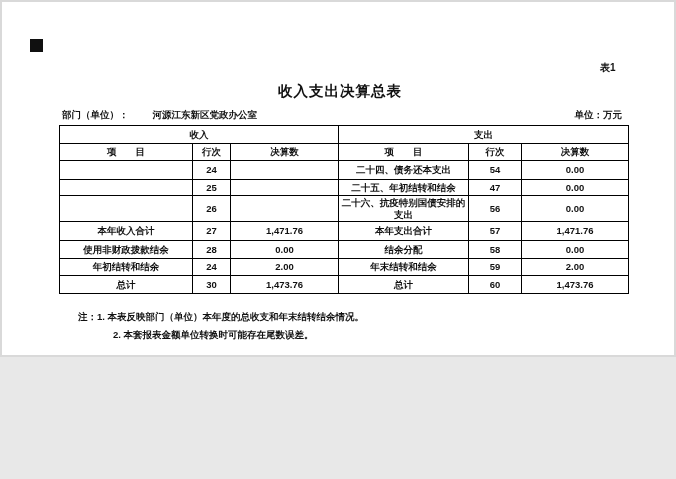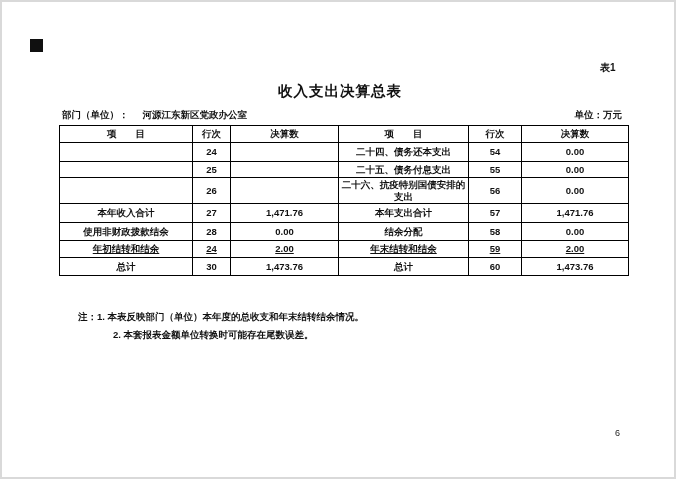--- a/index.html
+++ b/index.html
@@ -1,18 +1,18 @@
 <!DOCTYPE html>
 <html><head>
 <meta charset="utf-8">
 <style>
   html,body{margin:0;padding:0;background:#e8e8e8;}
   .page{
     position:relative;
-    width:676px;height:479px;
+    width:676px;height:357px;
     background:#ffffff;
     box-sizing:border-box;
     border:2px solid #d9d9d9;
     font-family:"Liberation Sans", sans-serif;
     color:#111;
     overflow:hidden;
   }
   .artifact-square{
     position:absolute;left:28px;top:37px;width:13px;height:13px;background:#101010;
   }
@@ -21,21 +21,21 @@
   }
   .doc-title{
     position:absolute;left:0;top:80px;width:676px;text-align:center;
     font-size:14.5px;font-weight:bold;letter-spacing:1px;
   }
   .meta-line{
     position:absolute;left:58px;top:107px;width:568px;height:14px;
     font-size:9.5px;font-weight:bold;
   }
   .dept{position:absolute;left:2px;top:0;}
-  .dept-value{margin-left:14px;}
+  .dept-value{margin-left:24px;}
   .unit{position:absolute;right:6px;top:0;}
   table.acct{
     position:absolute;left:57px;top:123px;
     border-collapse:collapse;table-layout:fixed;
     width:569px;
     font-size:9.5px;font-weight:bold;color:#111;
   }
   table.acct td{
     border:1px solid #000;
     padding:0 2px;
@@ -48,21 +48,21 @@
   td.amount{text-align:right;padding-right:7px;}
   td.item-left{text-align:left;padding-left:4px;}
   tr.h-section{height:18px;}
   tr.h-cols{height:17px;}
   tr.r0{height:16px;}
   tr.r1{height:19px;}
   tr.r2{height:16px;}
   tr.r3{height:26px;}
   tr.r4{height:19px;}
   tr.r5{height:18px;}
-  tr.r6{height:17px;text-decoration:underline;}
+  tr.r6{height:17px;}
   tr.r7{height:18px;}
   .notes{position:absolute;left:76px;top:309px;font-size:9.5px;font-weight:bold;line-height:1.2;}
   .note2{position:absolute;left:111px;top:327px;font-size:9.5px;font-weight:bold;line-height:1.2;}
   .page-number{
     position:absolute;left:613px;top:426px;font-size:9px;font-weight:normal;color:#222;
   }
 </style>
 </head>
 <body>
 
@@ -82,42 +82,46 @@
   <table class="acct">
     <colgroup>
       <col style="width:133px">
         <col style="width:38px">
         <col style="width:108px">
       <col style="width:130px">
         <col style="width:53px">
         <col style="width:107px">
     </colgroup>
     <tbody>
+        <tr class="h-section">
+      <td colspan="3">收入</td>
+      <td colspan="3">支出</td>
+    </tr>
     <tr class="h-cols">
       <td>项　　目</td>
       <td>行次</td>
       <td>决算数</td>
       <td>项　　目</td>
       <td>行次</td>
       <td>决算数</td>
     </tr>
     <tr class="r1">
       <td></td>
       <td>24</td>
       <td class="amount"></td>
       <td class="item-left">二十四、债务还本支出</td>
       <td>54</td>
       <td class="amount">0.00</td>
     </tr>
     <tr class="r2">
       <td></td>
       <td>25</td>
       <td class="amount"></td>
-      <td class="item-left">二十五、债务付息支出</td>
-      <td>55</td>
+      <td class="item-left">二十五、年初结转和结余</td>
+      <td>47</td>
       <td class="amount">0.00</td>
     </tr>
     <tr class="r3">
       <td></td>
       <td>26</td>
       <td class="amount"></td>
       <td class="item-left">二十六、抗疫特别国债安排的支出</td>
       <td>56</td>
       <td class="amount">0.00</td>
     </tr>

